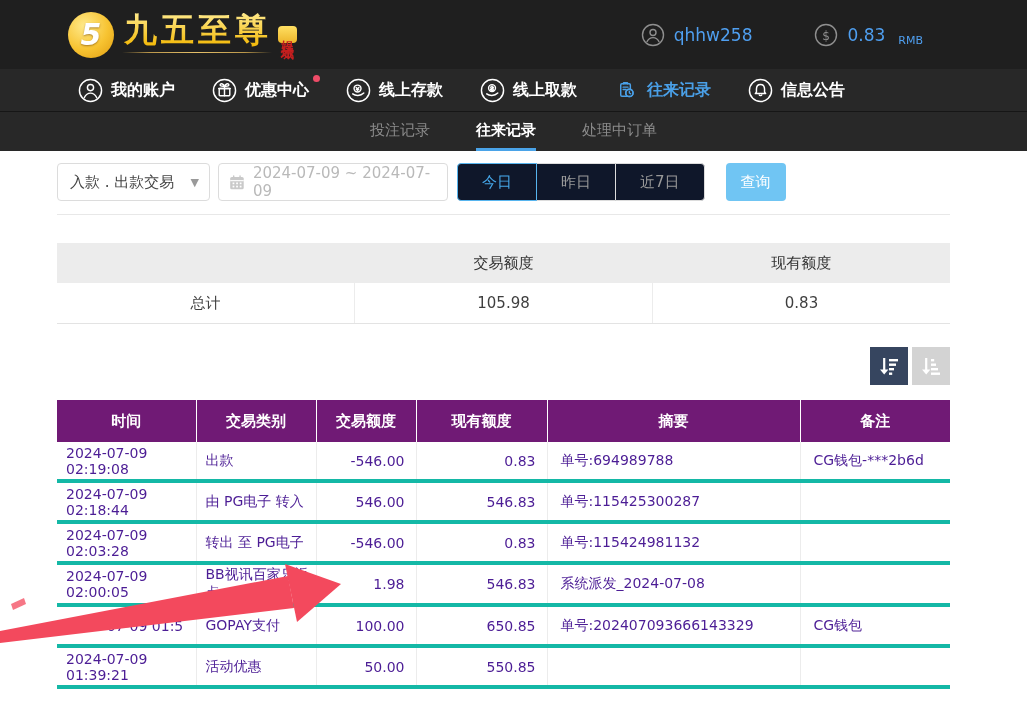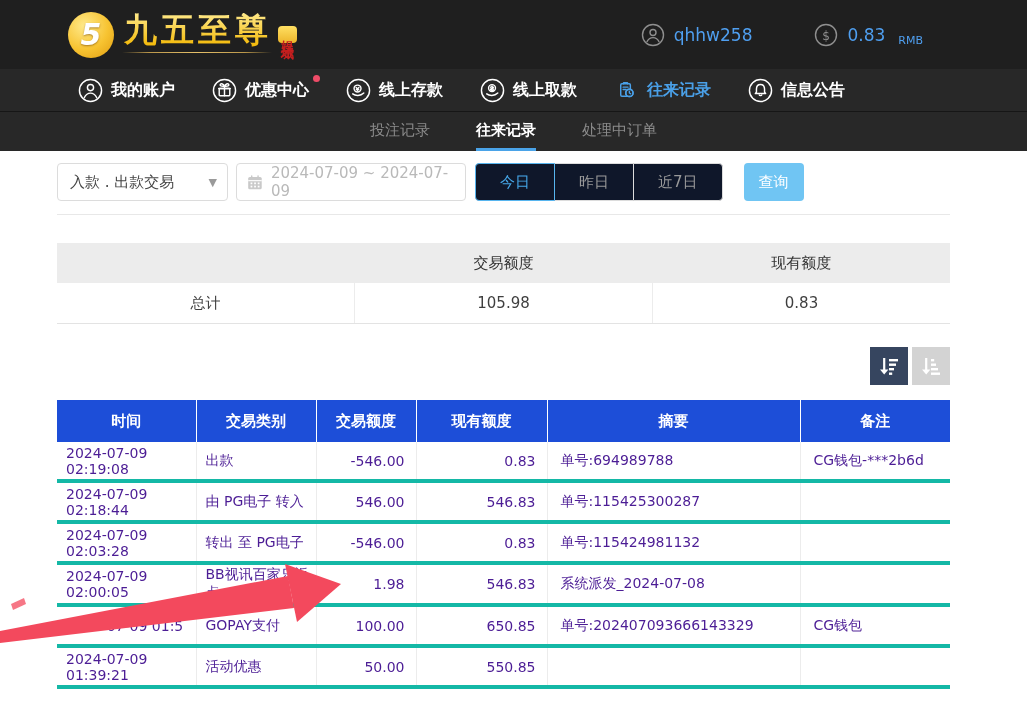--- a/index.html
+++ b/index.html
@@ -44,21 +44,21 @@
   
   .subtabs{height:39px;background:#282828;display:flex;justify-content:center;gap:46px;}
   .subtab{height:100%;display:flex;align-items:center;color:#8b8b8b;font-size:15px;
     border-bottom:3px solid transparent;box-sizing:border-box;cursor:pointer;}
   .subtab.active{color:#fff;font-weight:bold;border-bottom-color:#4aa3e8;}
 
   
   .filter-row{margin:12px 0 0 57px;display:flex;align-items:center;}
   .box{height:38px;box-sizing:border-box;border:1px solid #dcdcdc;border-radius:4px;
     display:flex;align-items:center;background:#fff;}
-  .select-box{width:171px;padding:0 10px 0 12px;color:#444;font-size:15px;
+  .select-box{width:153px;padding:0 10px 0 12px;color:#444;font-size:15px;
     justify-content:space-between;cursor:pointer;}
   .select-box .caret{color:#9a9a9a;font-size:11px;}
   .date-box{width:230px;margin-left:8px;padding:0 10px;color:#b9b9b9;font-size:15px;gap:8px;cursor:pointer;}
   .quick-group{display:flex;margin-left:9px;}
   .quick-btn{height:38px;box-sizing:border-box;border:1px solid #dcdcdc;background:#0f172a;
     color:#999;font-size:15px;padding:0 24px;margin-left:-1px;cursor:pointer;
     font-family:inherit;}
   .quick-btn:first-child{border-radius:4px 0 0 4px;margin-left:0;}
   .quick-btn:last-child{border-radius:0 4px 4px 0;}
   .quick-btn.active{border-color:#57b5ef;color:#46a8ea;position:relative;z-index:2;}
@@ -78,21 +78,21 @@
 
   
   .sort-row{margin-top:23px;width:950px;display:flex;justify-content:flex-end;gap:4px;height:38px;}
   .sort-btn{width:38px;height:38px;border:none;display:flex;align-items:center;
     justify-content:center;cursor:pointer;padding:0;}
   .sort-btn.desc{background:#36455f;}
   .sort-btn.asc{background:#d3d3d3;}
 
   
   .data-table{margin:15px 0 0 57px;width:893px;border-collapse:collapse;table-layout:fixed;}
-  .data-table thead th{background:#1d4ed8;color:#fff;font-size:15px;font-weight:bold;
+  .data-table thead th{background:#701a75;color:#fff;font-size:15px;font-weight:bold;
     height:40px;border-right:1px solid #fff;}
   .data-table thead th:last-child{border-right:none;}
   .data-table tbody td{border-bottom:4px solid #14b8a6;border-right:1px solid #ececec;
     color:#4c1d95;font-size:14px;height:35px;padding:1px 6px;background:#fff;}
   .data-table tbody td:last-child{border-right:none;}
   .data-table td.al{text-align:left;padding-left:9px;}
   .data-table td.ar{text-align:right;padding-right:11px;}
   .data-table td.pad-l{padding-left:13px;}
 
   

